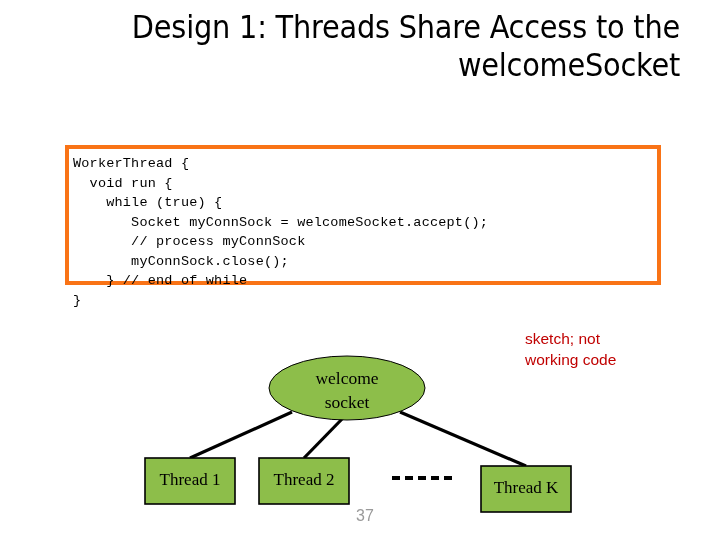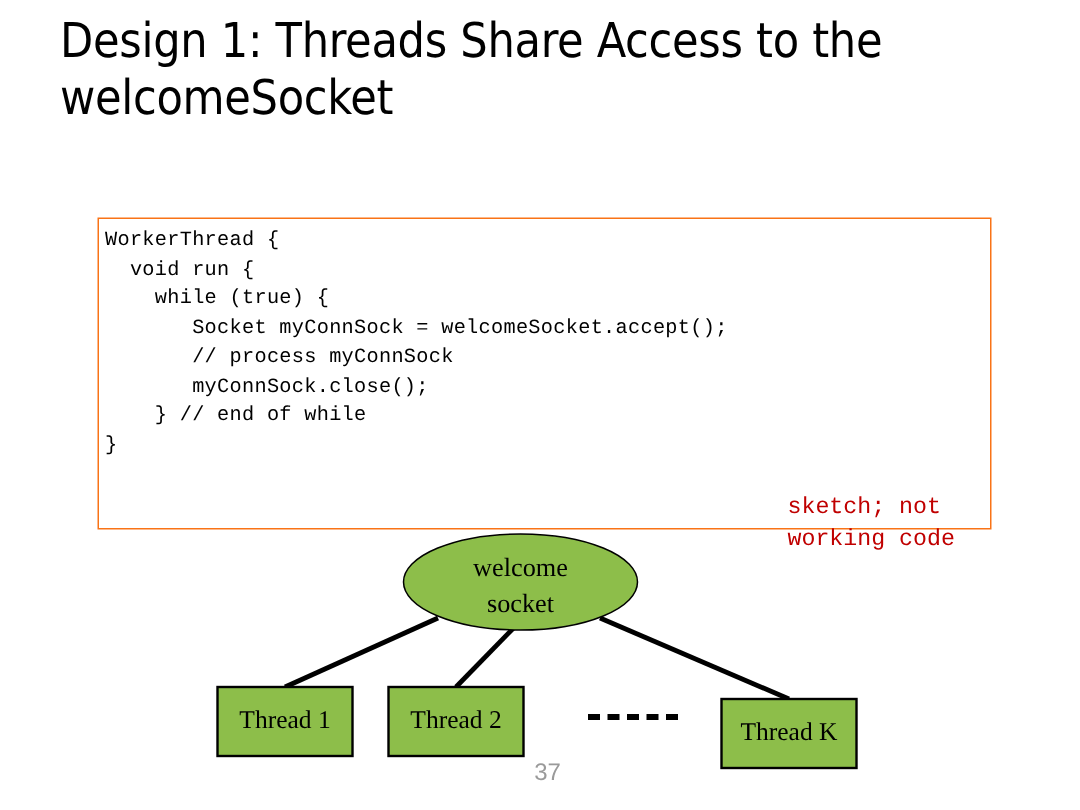--- a/index.html
+++ b/index.html
@@ -17,59 +17,59 @@
     background: #ffffff;
     overflow: hidden;
   }
 
   
   #title {
     position: absolute;
     left: 40px;
     top: 8px;
     width: 640px;
-    text-align: left;
+    text-align: right;
     font-family: "DejaVu Sans Condensed", "Liberation Sans Narrow", "Liberation Sans", sans-serif;
     font-size: 32px;
     line-height: 38px;
     color: #000000;
     letter-spacing: -0.2px;
     font-weight: 400;
   }
 
   
   #code-block {
     position: absolute;
     left: 65px;
     top: 145px;
     width: 596px;
-    height: 208px;
+    height: 140px;
     box-sizing: border-box;
-    border: 1px solid #f97316;
+    border: 4px solid #f97316;
     background: #ffffff;
     padding: 5px 0 0 0;
   }
   #code-text {
     margin: 0;
     padding: 0 0 0 4px;
     font-family: "Liberation Mono", "DejaVu Sans Mono", monospace;
     font-size: 13.5px;
     line-height: 19.5px;
     color: #000000;
     white-space: pre;
     letter-spacing: 0.2px;
   }
 
   
   #sketch-note {
     position: absolute;
     left: 525px;
     top: 328px;
     width: 160px;
-    font-family: Liberation Mono, monospace;
+    font-family: Liberation Sans, sans-serif;
     font-size: 15.5px;
     line-height: 21px;
     color: #C00000;
     white-space: pre-line;
   }
 
   
   #diagram {
     position: absolute;
     left: 0;

